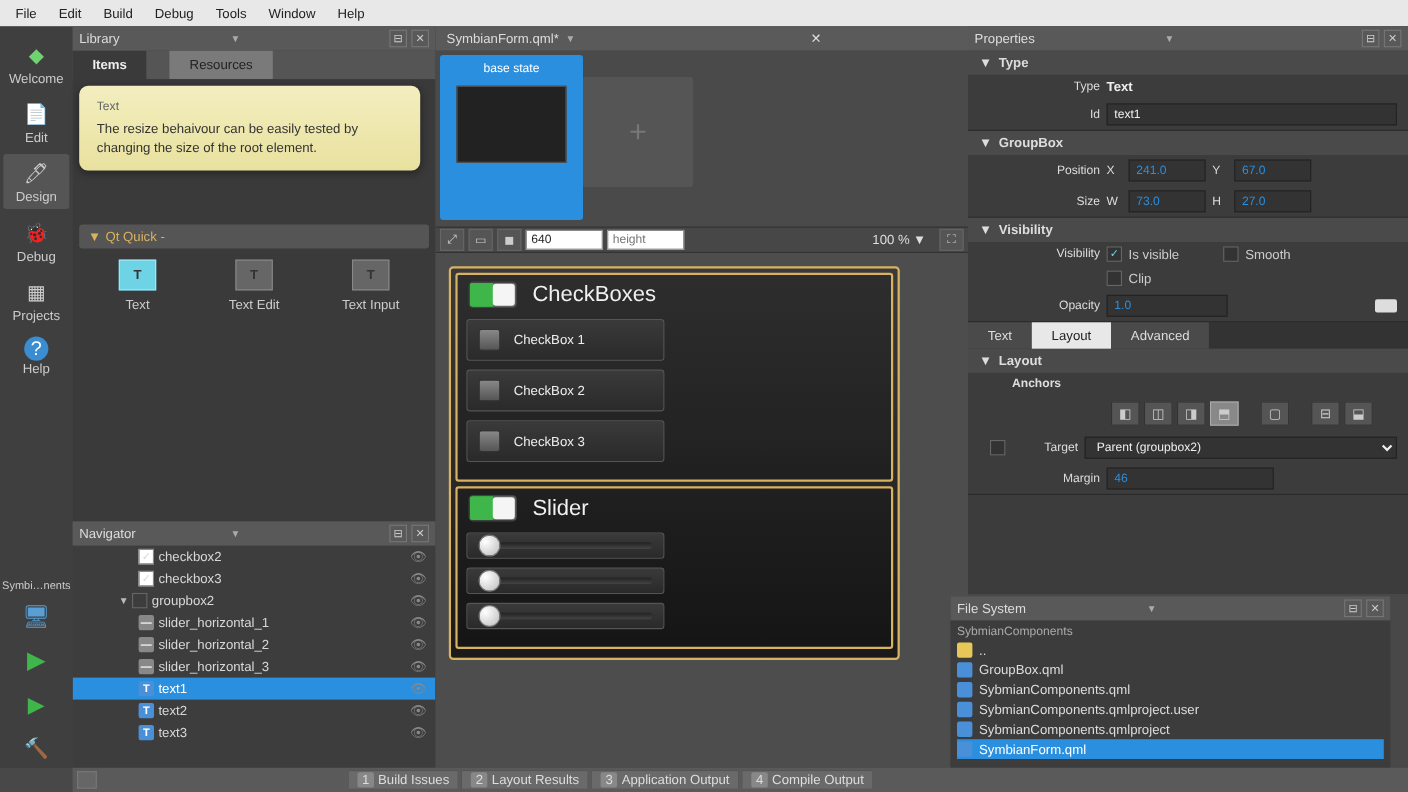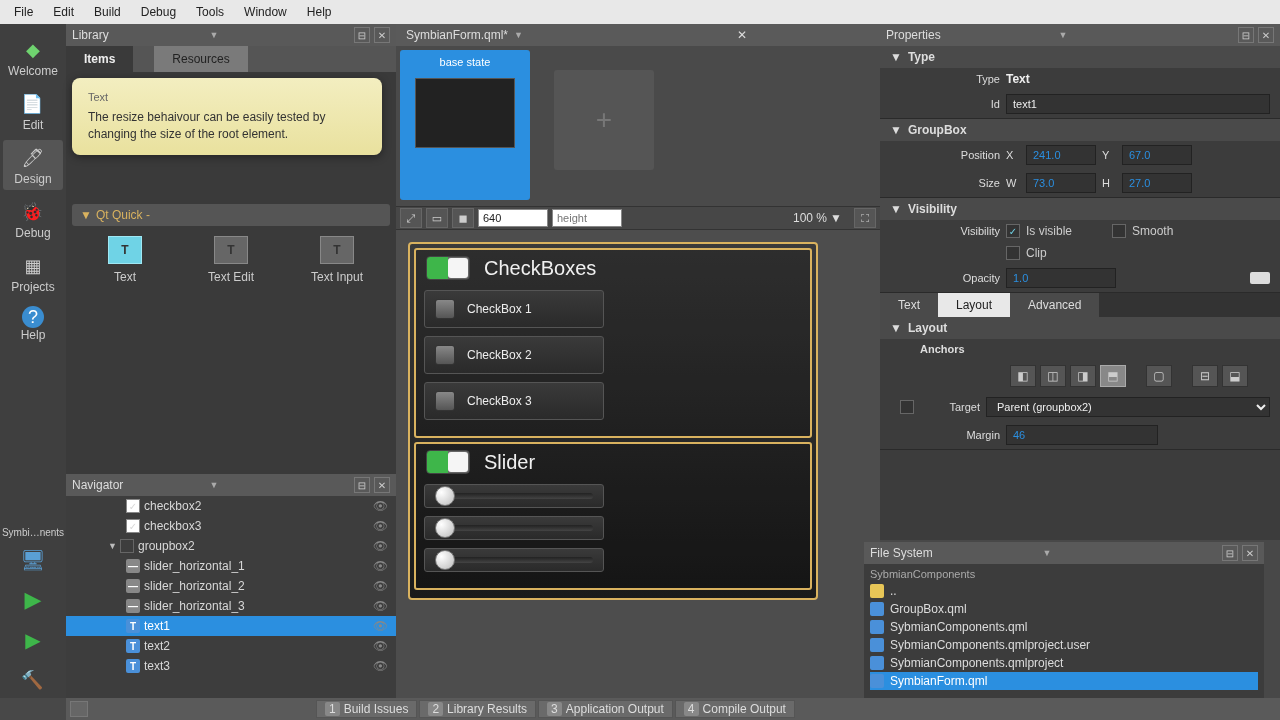--- a/index.html
+++ b/index.html
@@ -49,21 +49,21 @@
 .nav-row .chk.empty { background:#3d3d3d; border-color:#666;}
 .nav-row .ticon { width:14px; height:14px; background:#4a90d9; color:#fff; font-size:10px; font-weight:bold; display:flex;align-items:center;justify-content:center; margin-right:4px; border-radius:2px;}
 .nav-row .ticon.slider { background:#888;}
 .nav-row .eye { position:absolute; right:8px; color:#888; font-size:12px;}
 
 
 .editor { position:absolute; left:396px; top:24px; right:400px; bottom:22px; background:#4d4d4d; display:flex; flex-direction:column;}
 .editor .file-tab { height:22px; background:#5a5a5a; display:flex; align-items:center; }
 .editor .file-tab .tab { padding:0 24px 0 10px; height:100%; display:flex; align-items:center; font-size:11px; color:#ddd; position:relative;}
 .editor .file-tab .tab .close { position:absolute; right:6px; font-size:12px;}
-.state-strip { height:160px; background:#4a4a4a; display:flex; align-items:flex-start; padding:4px; gap:24px;}
+.state-strip { height:160px; background:#4a4a4a; display:flex; align-items:flex-start; padding:4px; gap:0;}
 .state-card { width:130px; height:150px; border:2px solid transparent; border-radius:3px; display:flex; flex-direction:column; align-items:center;}
 .state-card.active { background:#2b8fe0; }
 .state-card .label { font-size:11px; color:#fff; padding:4px 0;}
 .state-card .preview { width:100px; height:70px; background:#222; border:1px solid #555; margin-top:6px;}
 .state-card.add { background:#555; display:flex; align-items:center; justify-content:center; width:100px; height:100px; margin-top:20px;}
 .state-card.add .plus { font-size:28px; color:#777;}
 .canvas-toolbar { height:24px; background:#474747; border-top:1px solid #333; border-bottom:1px solid #333; display:flex; align-items:center; padding:0 4px; gap:4px;}
 .canvas-toolbar .tbtn { width:22px; height:20px; border:1px solid #666; background:#555; display:flex;align-items:center;justify-content:center; font-size:11px;}
 .canvas-toolbar input { height:18px; background:#fff; border:1px solid #888; padding:0 4px; font-size:11px; color:#222;}
 .canvas-toolbar .zoom { margin-left:auto; color:#ddd; font-size:11px; padding-right:8px;}
@@ -501,21 +501,21 @@
   <div class="bbtn"></div>
   <input placeholder="Type to locate" style="">
   <div style="flex:0 0 10px"></div>
   <div id="panes" style="display:flex;gap:2px">
       <div class="pane">
         <span class="num">1</span>
         <span>Build Issues</span>
       </div>
       <div class="pane">
         <span class="num">2</span>
-        <span>Library Results</span>
+        <span>Layout Results</span>
       </div>
       <div class="pane">
         <span class="num">3</span>
         <span>Application Output</span>
       </div>
       <div class="pane">
         <span class="num">4</span>
         <span>Compile Output</span>
       </div>
     </div>

